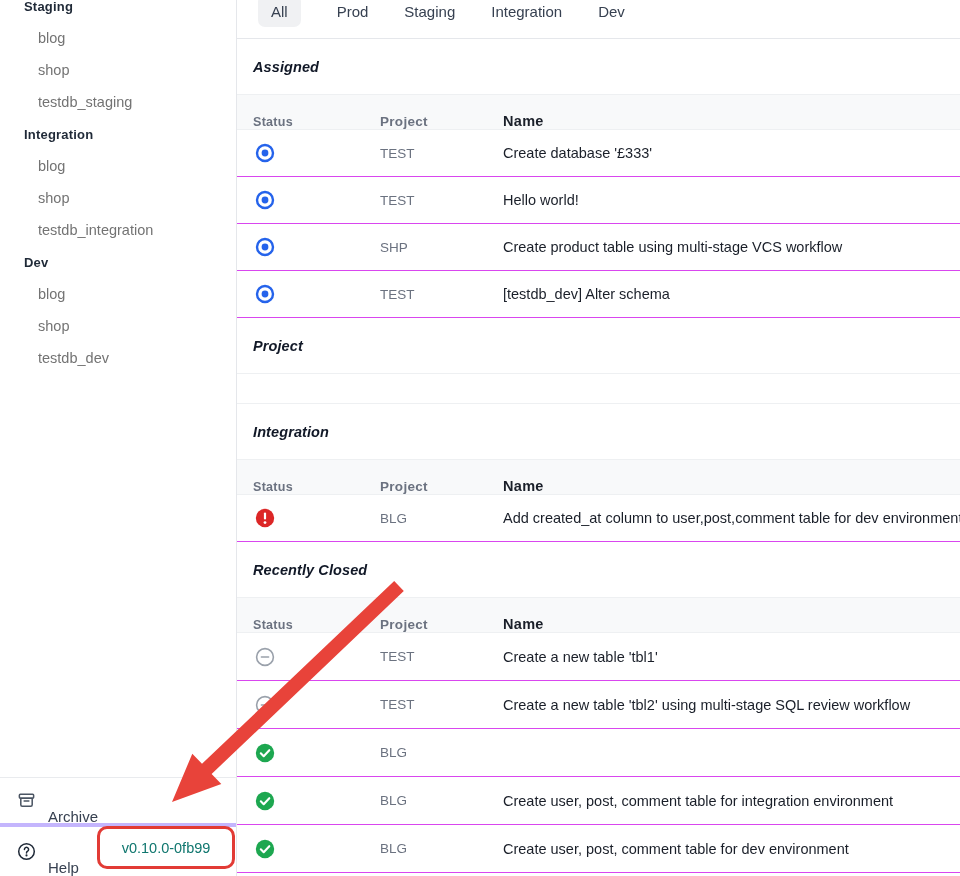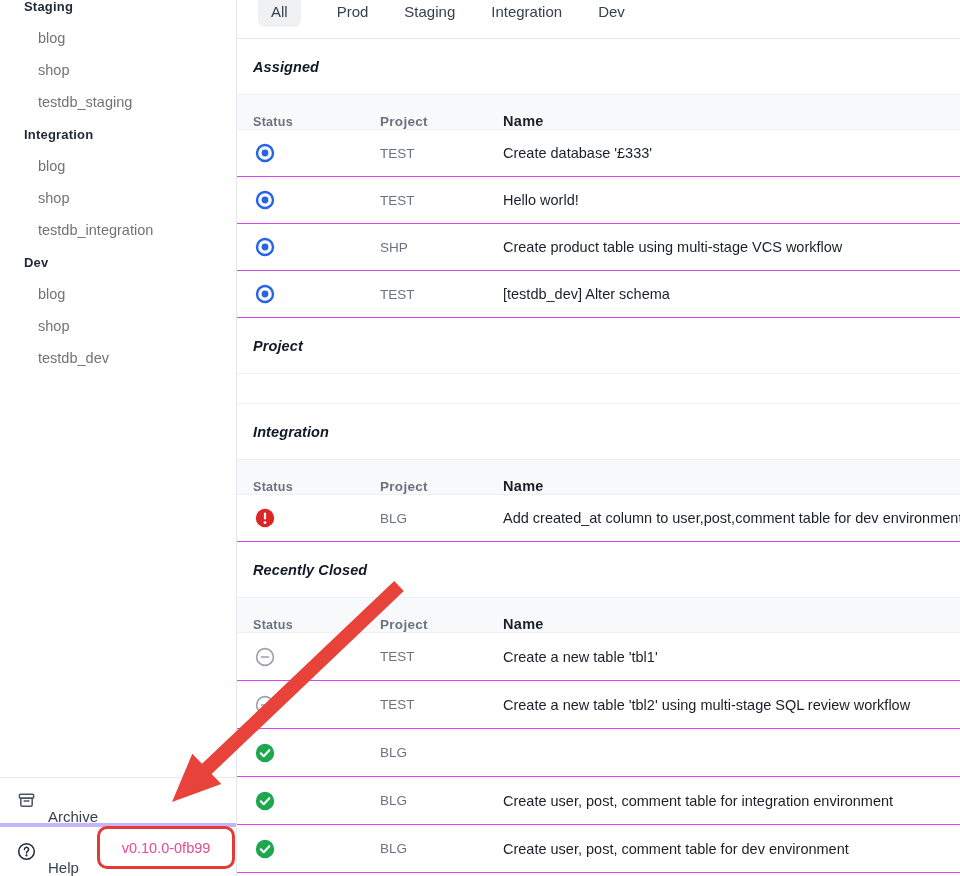--- a/index.html
+++ b/index.html
@@ -37,21 +37,21 @@
   .cell-status { width:127px; flex:none; display:flex; align-items:center; }
   .cell-status .icon-wrap { width:20px; height:20px; margin-left:2px; display:flex; }
   .cell-project { width:123px; flex:none; font-size:13.5px; color:#6B7280; }
   .cell-name { flex:1; font-size:14.5px; color:#1A1F29; white-space:nowrap; overflow:hidden; }
 
   
   .annot-layer { position:absolute; left:0; top:0; width:960px; height:876px; pointer-events:none; z-index:40; }
   .version-box { position:absolute; left:97px; top:826px; width:138px; height:43px;
                  border:3.5px solid #E23B35; border-radius:10px; z-index:41;
                  display:flex; align-items:center; justify-content:center; background:transparent; }
-  .version-text { font-size:14.5px; color:#ec4899; }
+  .version-text { font-size:14.5px; color:#0f766e; }
 </style>
 </head>
 <body>
 
 <div class="app">
 
   <div class="sidebar">
     <div class="tree" id="tree">
         <div class="tree-row header">Staging</div>
         <div class="tree-row item">blog</div>

